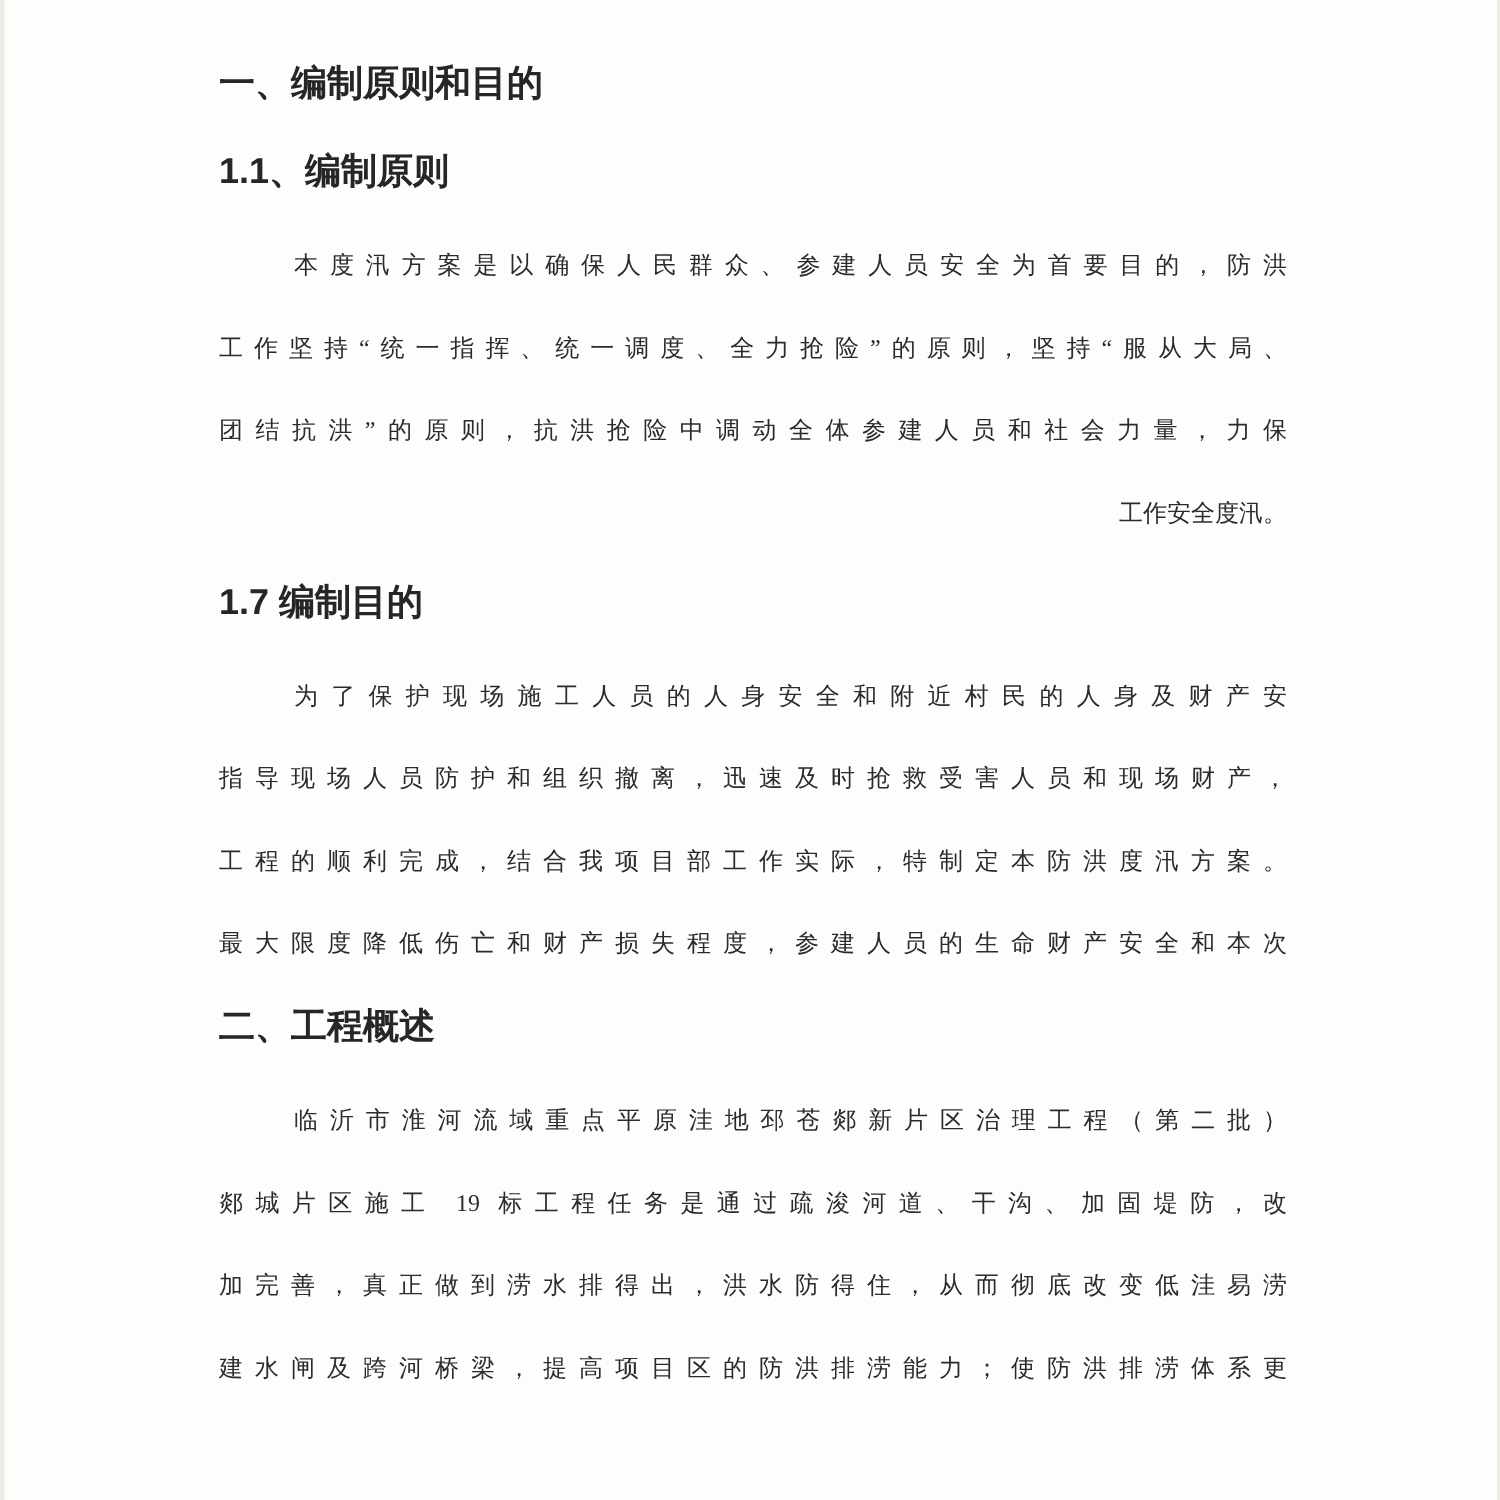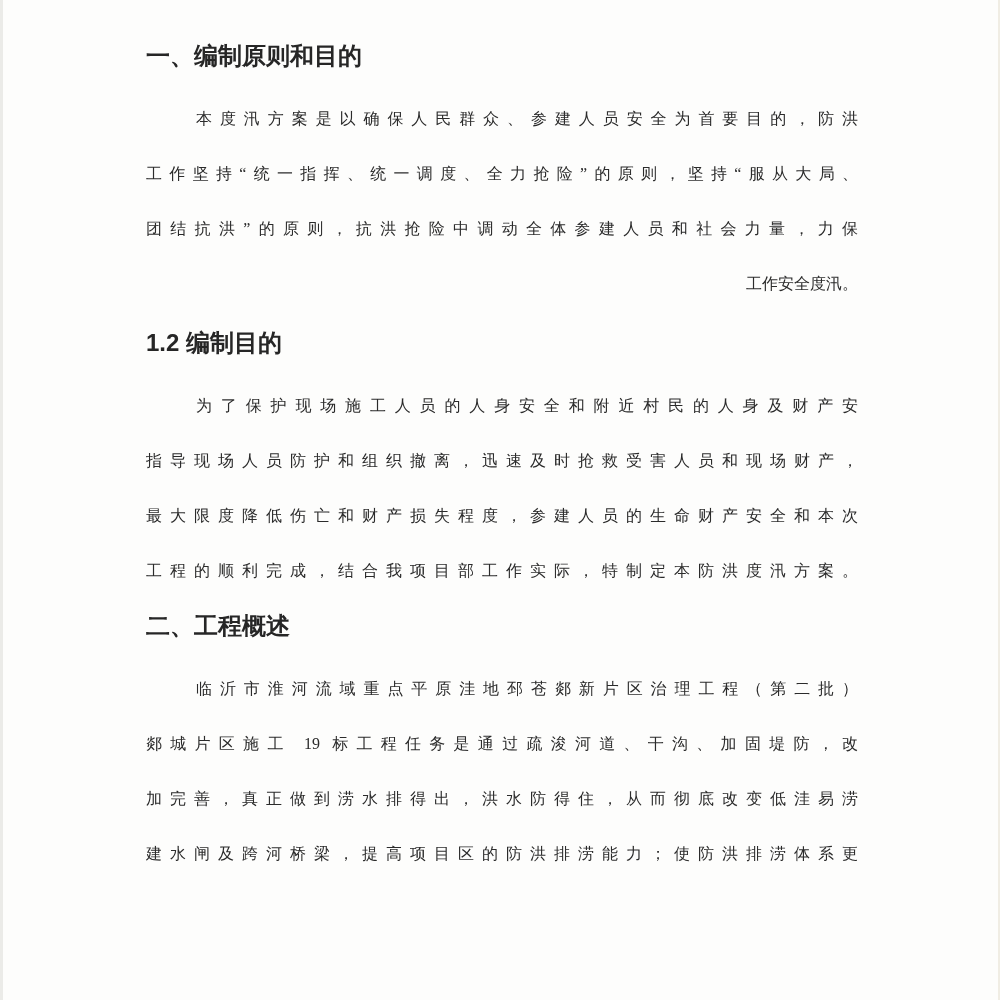--- a/index.html
+++ b/index.html
@@ -72,32 +72,33 @@
 <body>
 
 <div class="page">
   <div class="edge-left"></div>
   <div class="edge-right"></div>
 
   <div class="text-block">
 
     <div class="h1">一、编制原则和目的</div>
 
+    <div class="h2">1.1、编制原则</div>
 
     <div class="line full indent pstart">本度汛方案是以确保人民群众、参建人员安全为首要目的，防洪</div>
     <div class="line full">工作坚持“统一指挥、统一调度、全力抢险”的原则，坚持“服从大局、</div>
     <div class="line full">团结抗洪”的原则，抗洪抢险中调动全体参建人员和社会力量，力保</div>
     <div class="line end">工作安全度汛。</div>
 
-    <div class="h2">1.2 编制目的</div>
+    <div class="h2">1.7 编制目的</div>
 
     <div class="line full indent pstart">为了保护现场施工人员的人身安全和附近村民的人身及财产安</div>
     <div class="line full">指导现场人员防护和组织撤离，迅速及时抢救受害人员和现场财产，</div>
+    <div class="line full">工程的顺利完成，结合我项目部工作实际，特制定本防洪度汛方案。</div>
     <div class="line full">最大限度降低伤亡和财产损失程度，参建人员的生命财产安全和本次</div>
-    <div class="line full">工程的顺利完成，结合我项目部工作实际，特制定本防洪度汛方案。</div>
 
     <div class="h1">二、工程概述</div>
 
     <div class="line full indent pstart">临沂市淮河流域重点平原洼地邳苍郯新片区治理工程（第二批）</div>
     <div class="line full">郯城片区施工 19 标工程任务是通过疏浚河道、干沟、加固堤防，改</div>
     <div class="line full">加完善，真正做到涝水排得出，洪水防得住，从而彻底改变低洼易涝</div>
     <div class="line full">建水闸及跨河桥梁，提高项目区的防洪排涝能力；使防洪排涝体系更</div>
 
   </div>
 </div>

